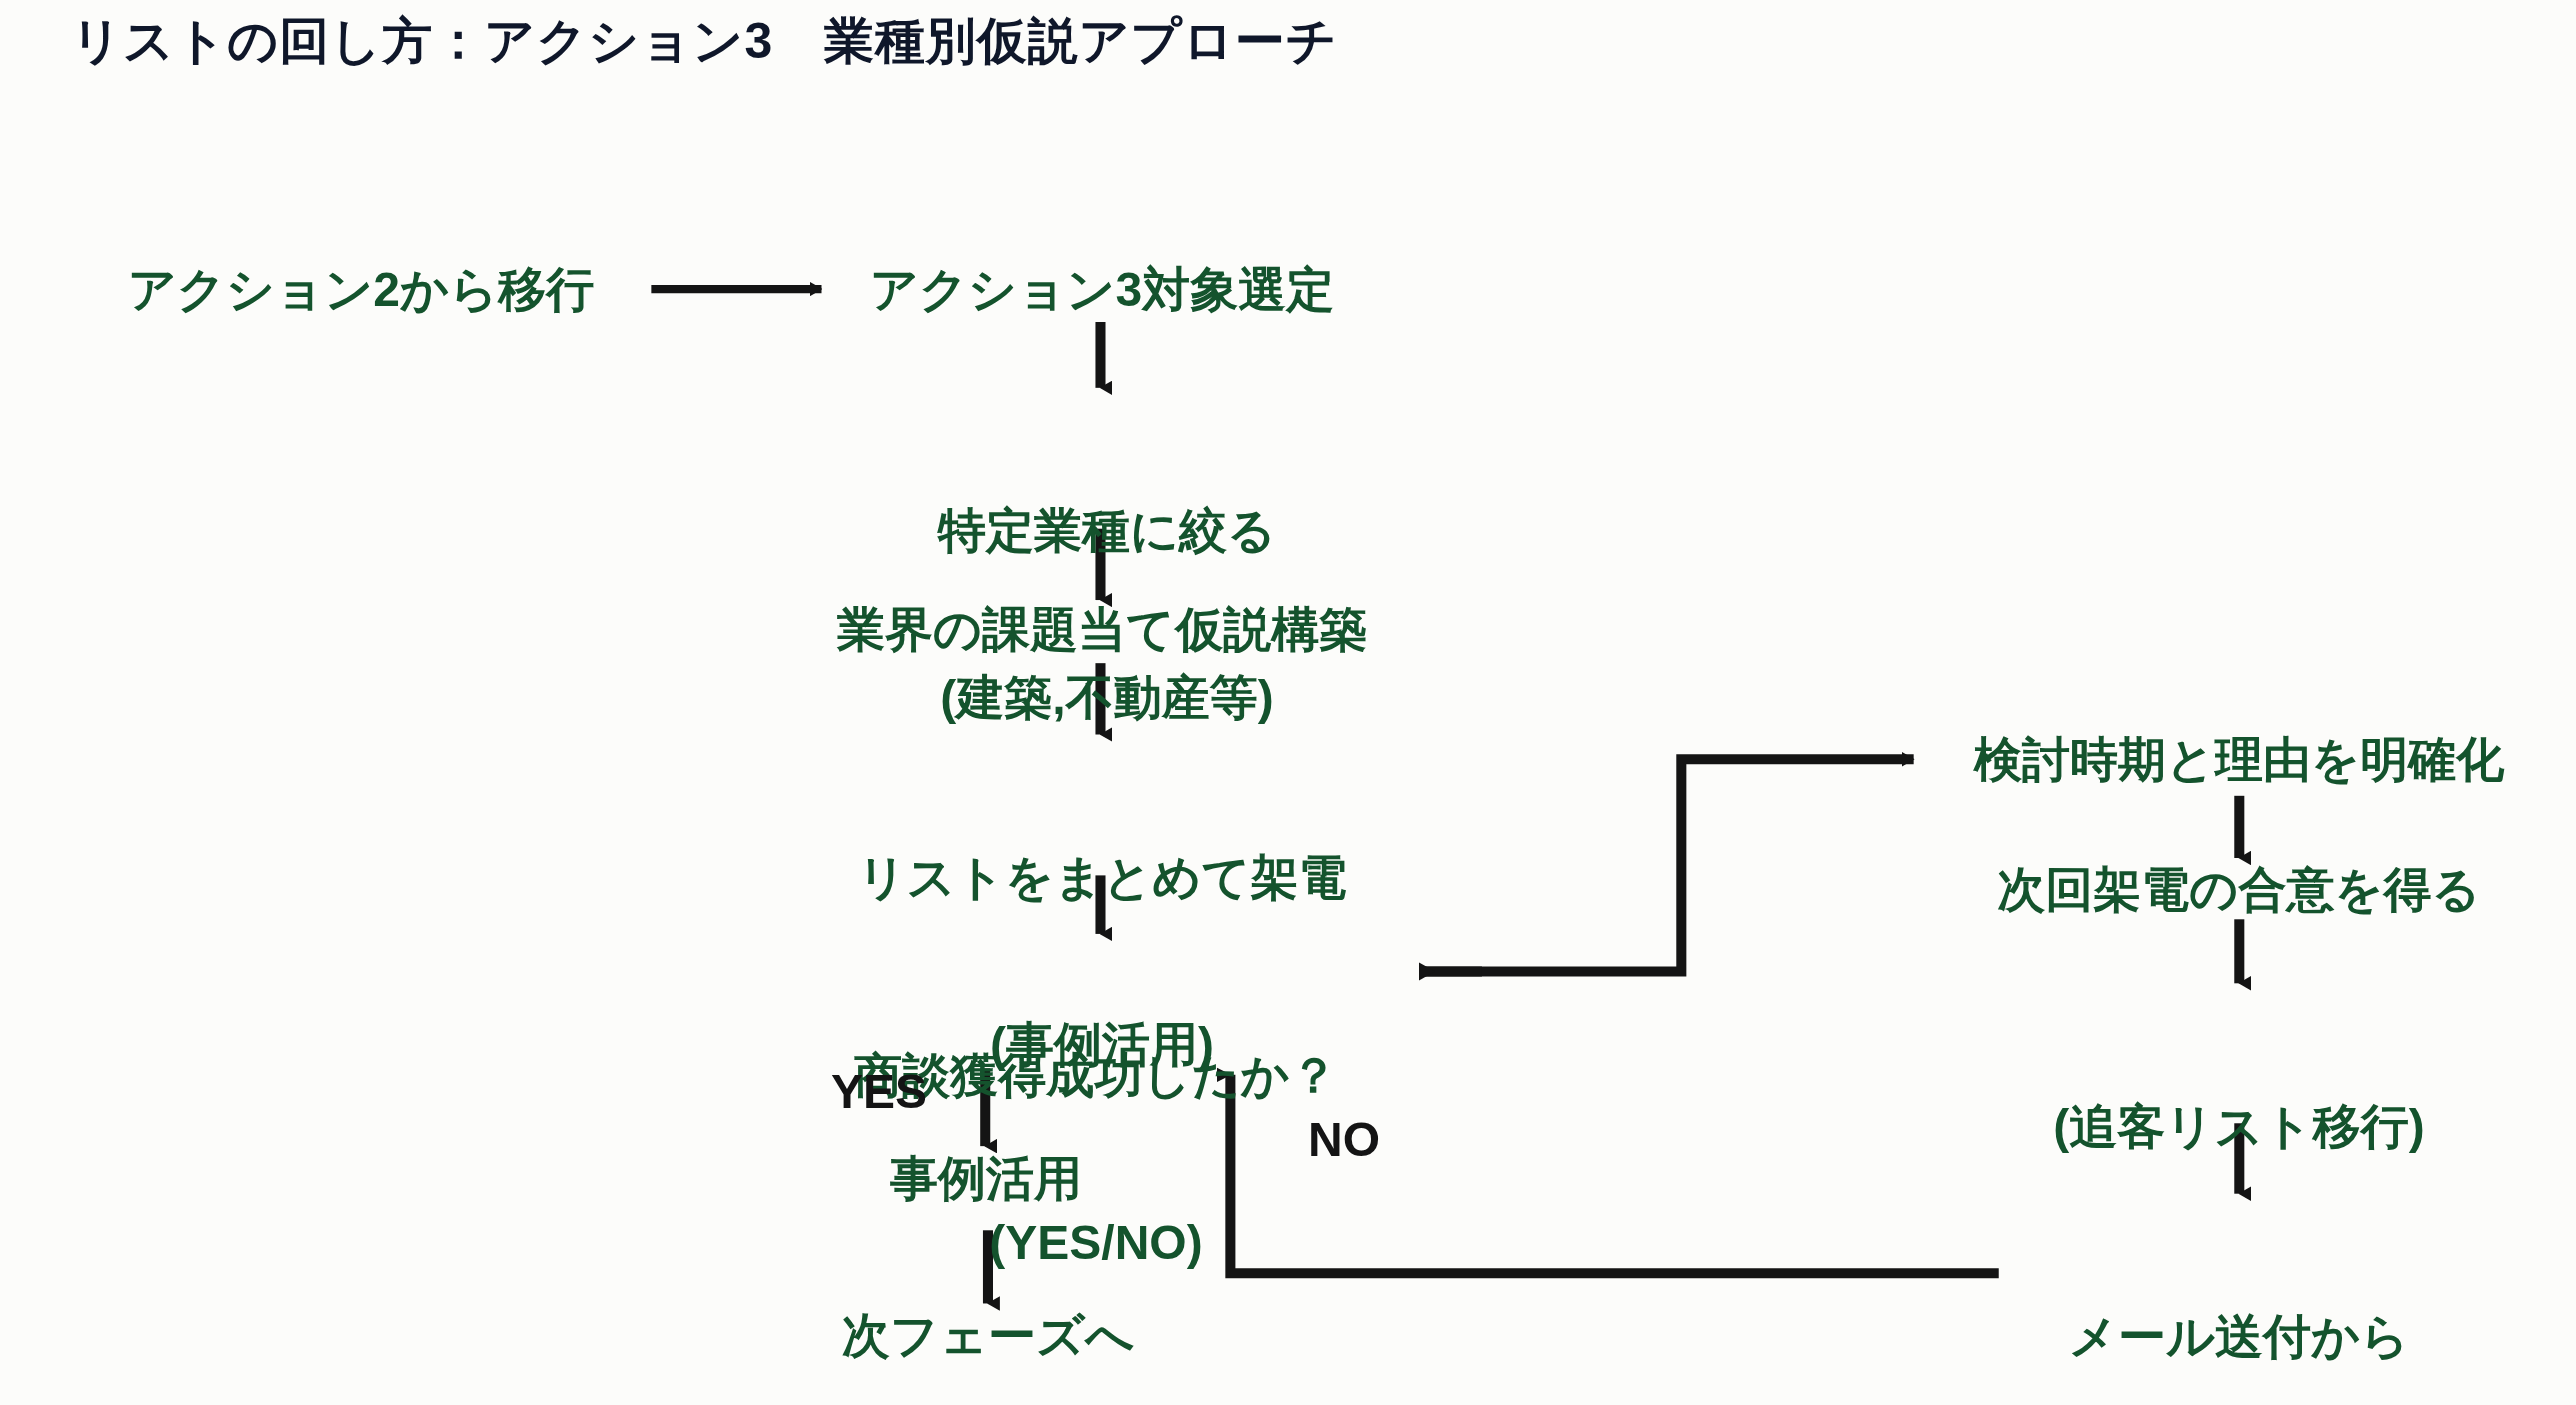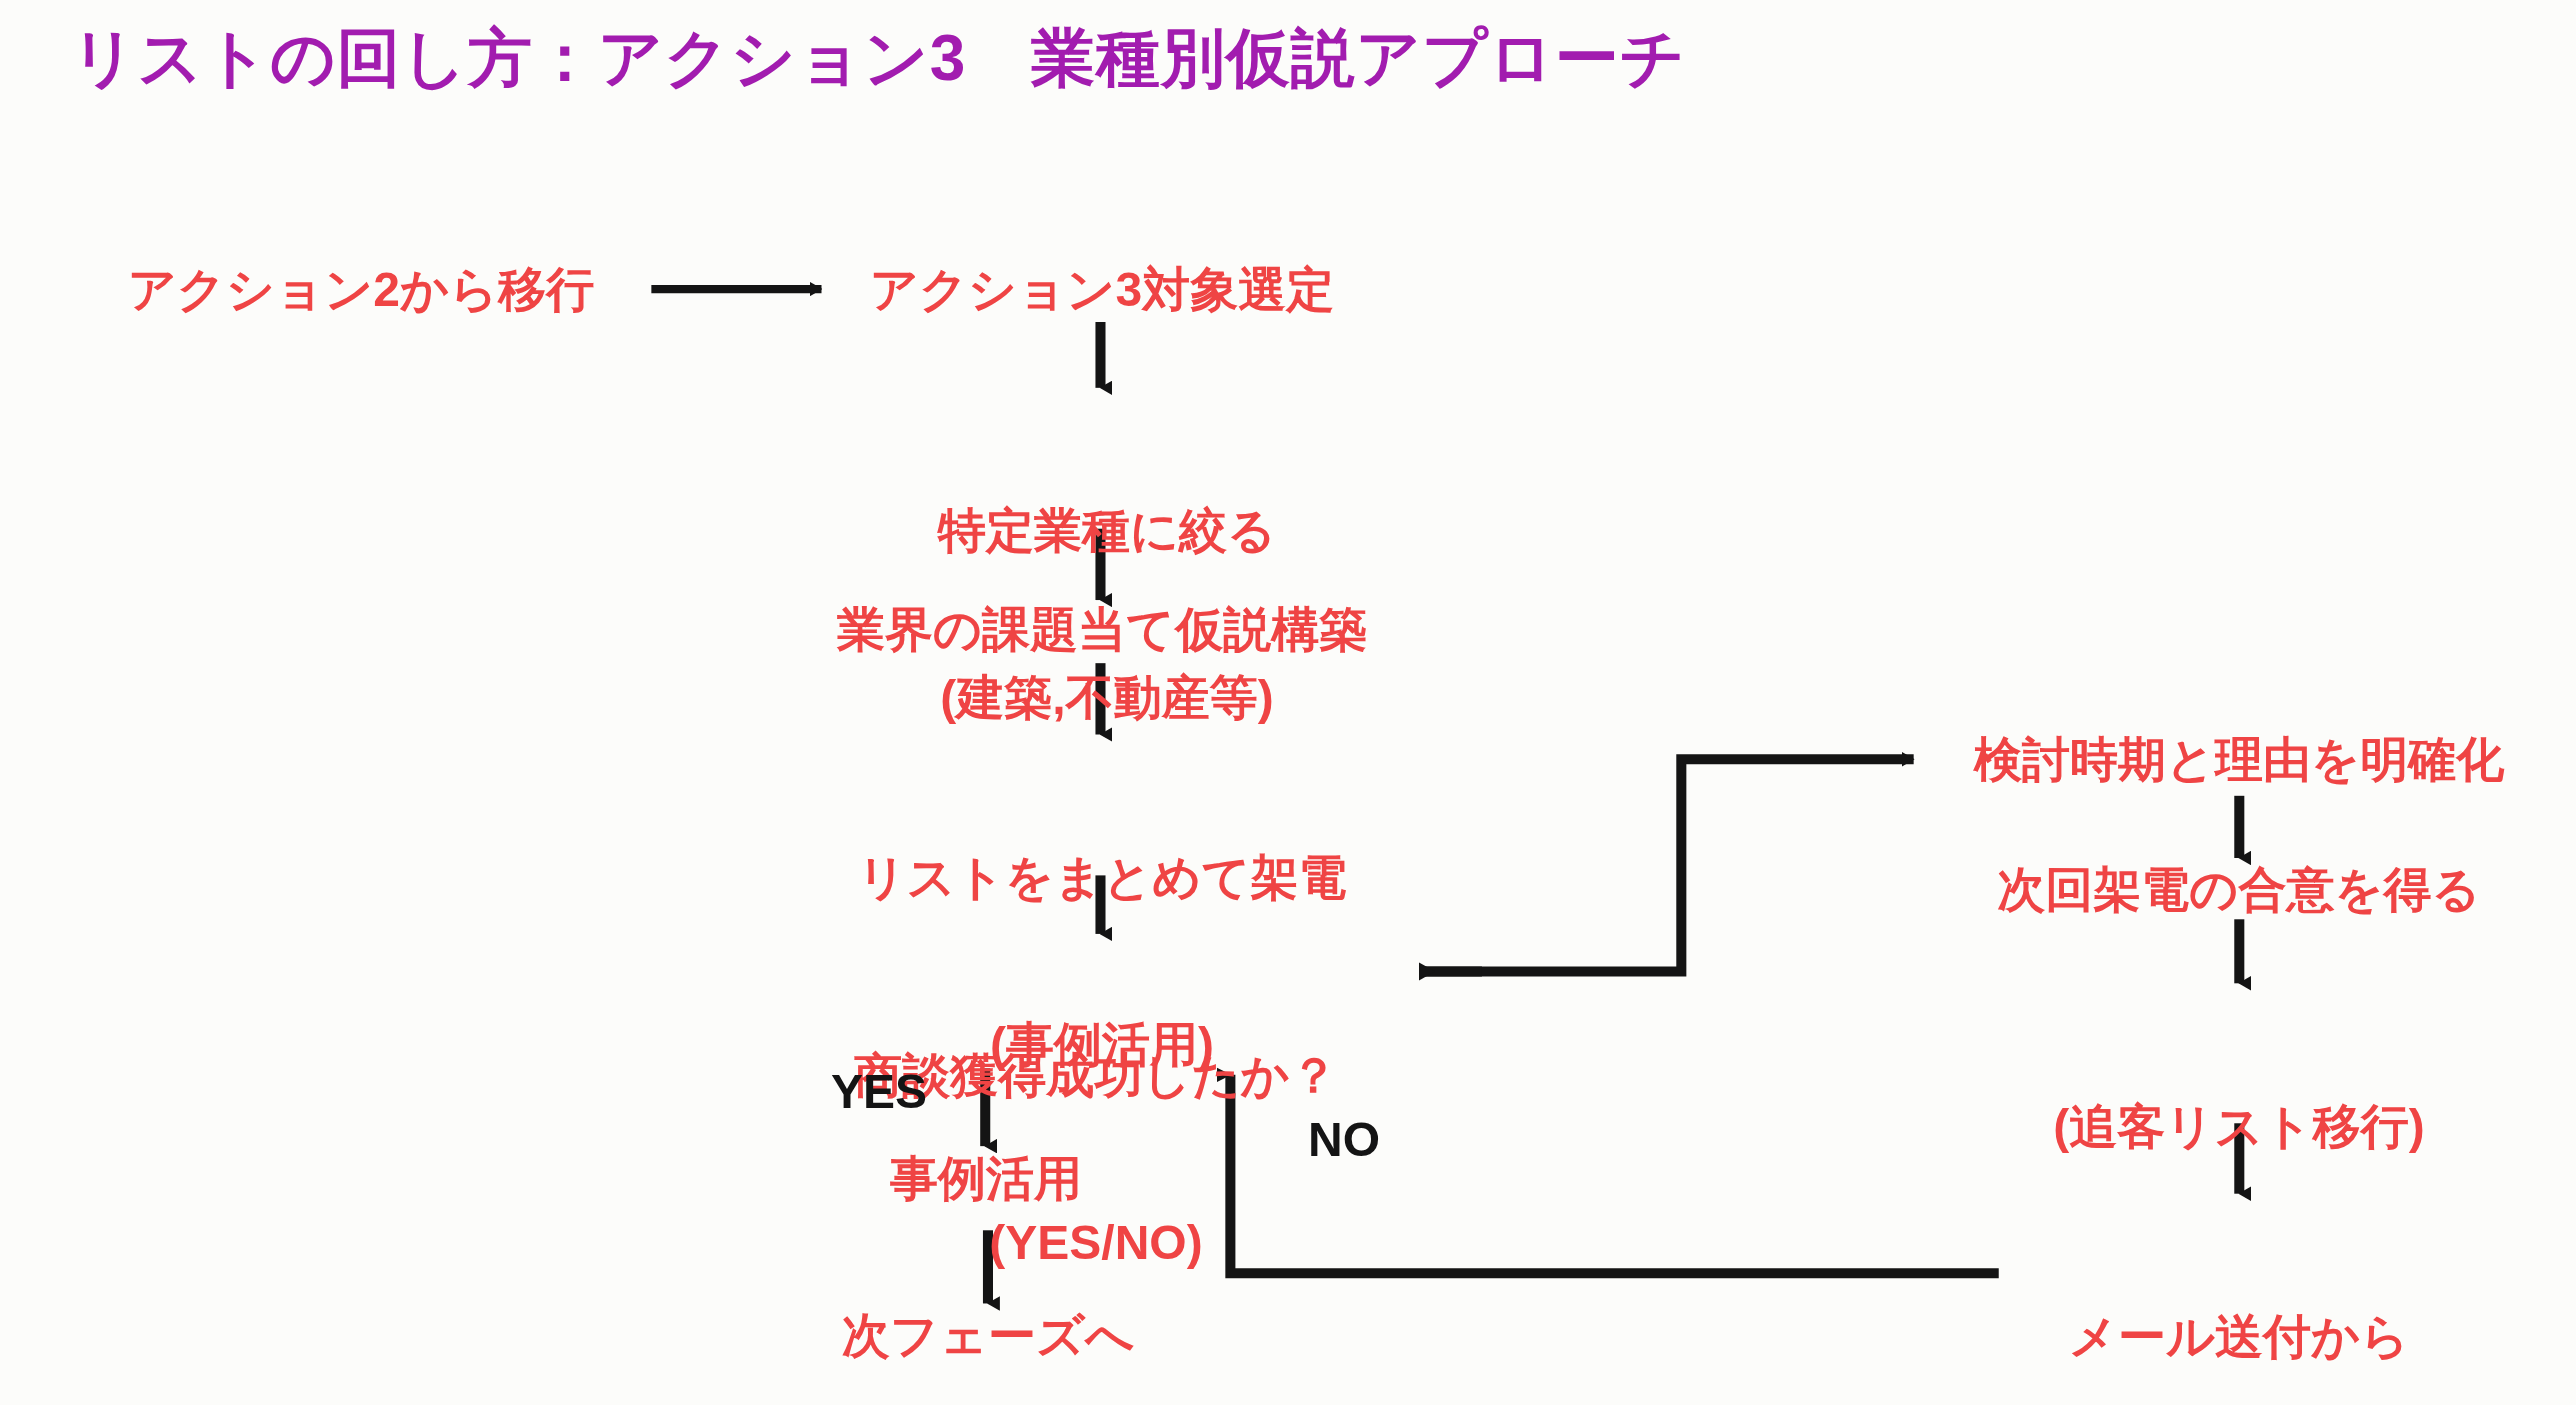--- a/index.html
+++ b/index.html
@@ -15,38 +15,38 @@
     background: #fcfcfa;
     overflow: hidden;
     font-family: "Liberation Sans", "DejaVu Sans", sans-serif;
     color: #111111;
   }
 
   
   .slide-title {
     position: absolute;
     left: 71px;
-    top: 22px;
-    font-size: 64px;
+    top: 13px;
+    font-size: 50px;
     font-weight: 700;
     letter-spacing: 0.9px;
     white-space: pre;
-    color: #a21caf;
+    color: #0f172a;
     line-height: 1.15;
   }
 
   
   .node {
     position: absolute;
     font-weight: 700;
     font-size: 48px;
     line-height: 1.16;
     text-align: center;
     white-space: pre;
-    color: #ef4444;
+    color: #14532d;
     transform: translateX(-50%);
   }
   .node .line2 { display: block; }
 
   
   .branch-label {
     position: absolute;
     font-weight: 700;
     font-size: 48px;
     line-height: 1;

